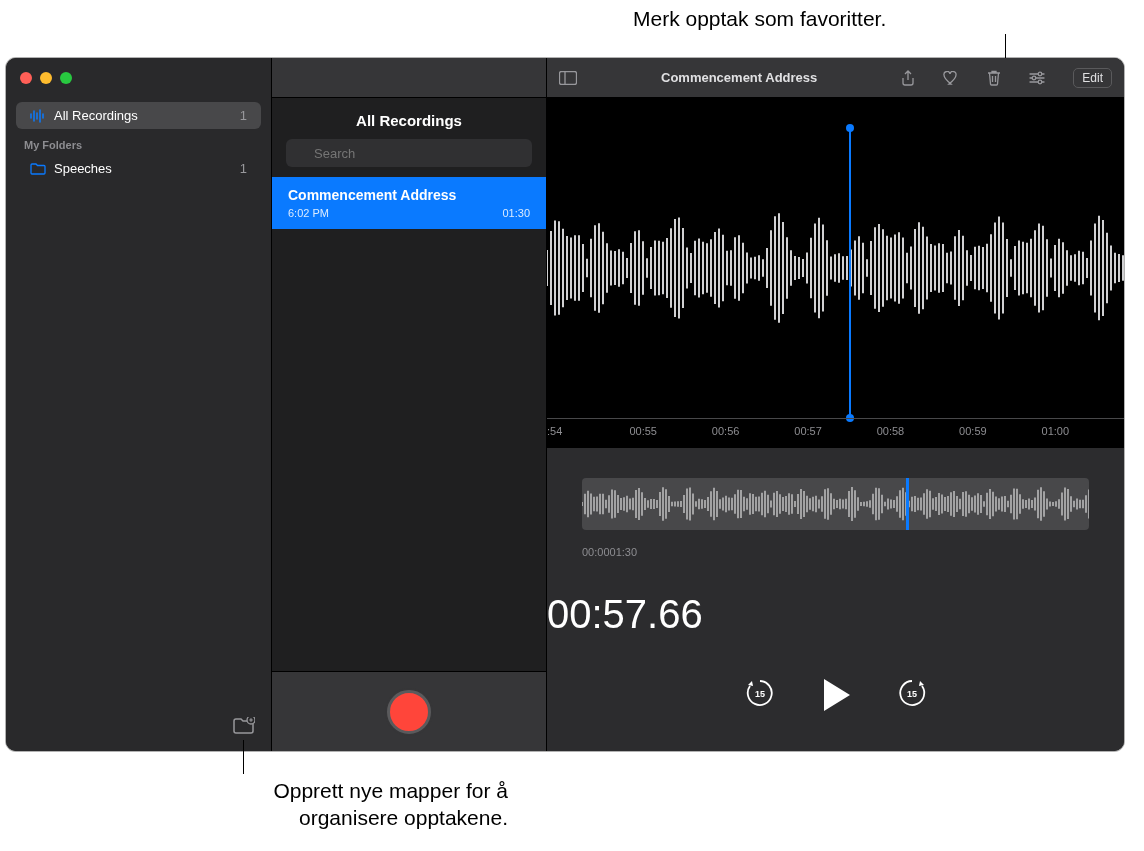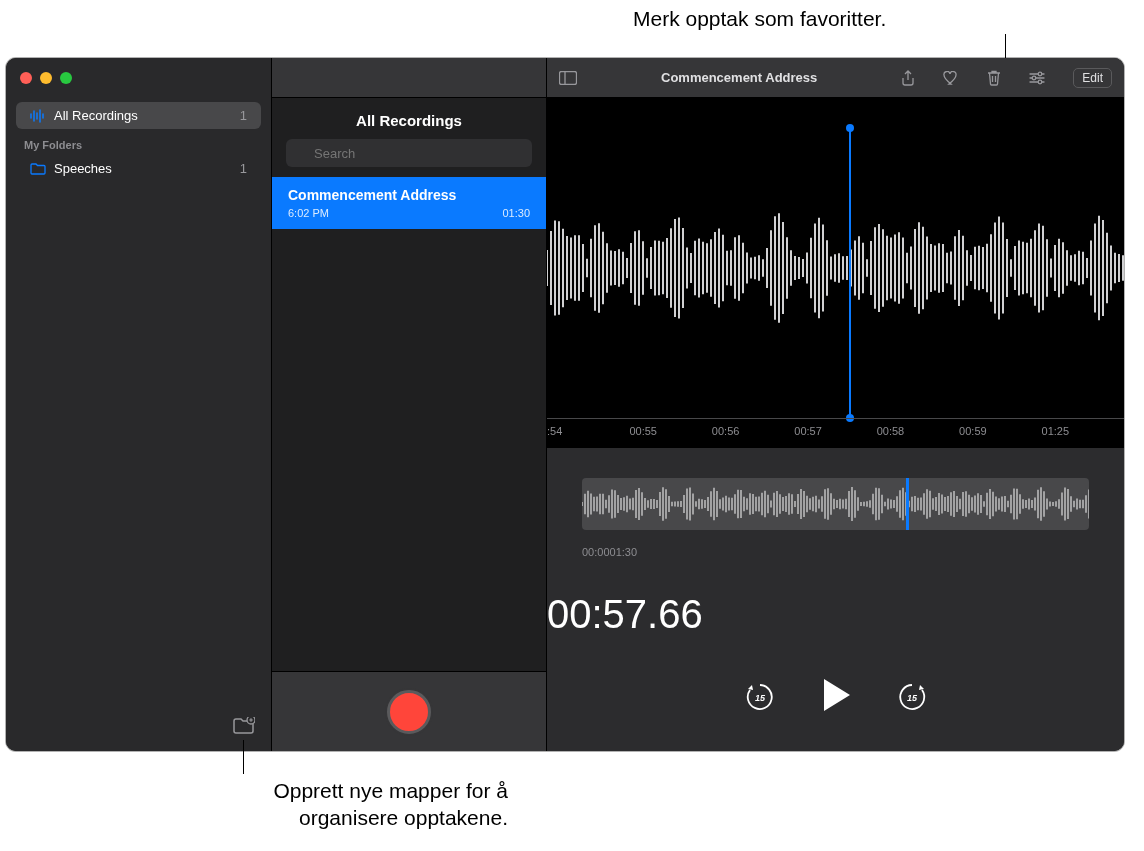--- a/index.html
+++ b/index.html
@@ -209,24 +209,23 @@
   text-align: left;
   font-size: 40px;
   font-weight: 400;
   color: #fff;
   margin: 24px 0 40px;
   font-feature-settings: "tnum";
 }
 .transport {
   display: flex;
   justify-content: center;
-  align-items: flex-end;
+  align-items: flex-start;
   gap: 44px;
   padding-bottom: 20px;
-  font-style: italic;
 }
 .transport .tbtn { color: #fff; cursor: pointer; display: flex; align-items: center; justify-content: center; }
 </style>
 </head>
 <body>
 
 <div class="callout" style="left:633px; top:5px;">Merk opptak som favoritter.</div>
 <div class="callout-line" style="left:1005px; top:34px; width:1px; height:30px;"></div>
 
 <div class="window">
@@ -492,21 +491,21 @@
           </g>
       </svg>
       <div class="playhead"></div>
       <div class="ruler">
         <span>:54</span>
         <span>00:55</span>
         <span>00:56</span>
         <span>00:57</span>
         <span>00:58</span>
         <span>00:59</span>
-        <span>01:25</span>
+        <span>01:00</span>
       </div>
     </div>
 
     <div class="overview-area">
       <div class="overview-track">
         <svg width="100%" height="52" preserveAspectRatio="none" viewBox="0 0 507 52">
           <g id="overview-bars">
               <line x1="0" y1="24" x2="0" y2="28" stroke="#c0c0c2" stroke-width="1.5"></line>
               <line x1="3" y1="15.649779776606318" x2="3" y2="36.350220223393684" stroke="#c0c0c2" stroke-width="1.5"></line>
               <line x1="6" y1="12.783957071906823" x2="6" y2="39.216042928093174" stroke="#c0c0c2" stroke-width="1.5"></line>

